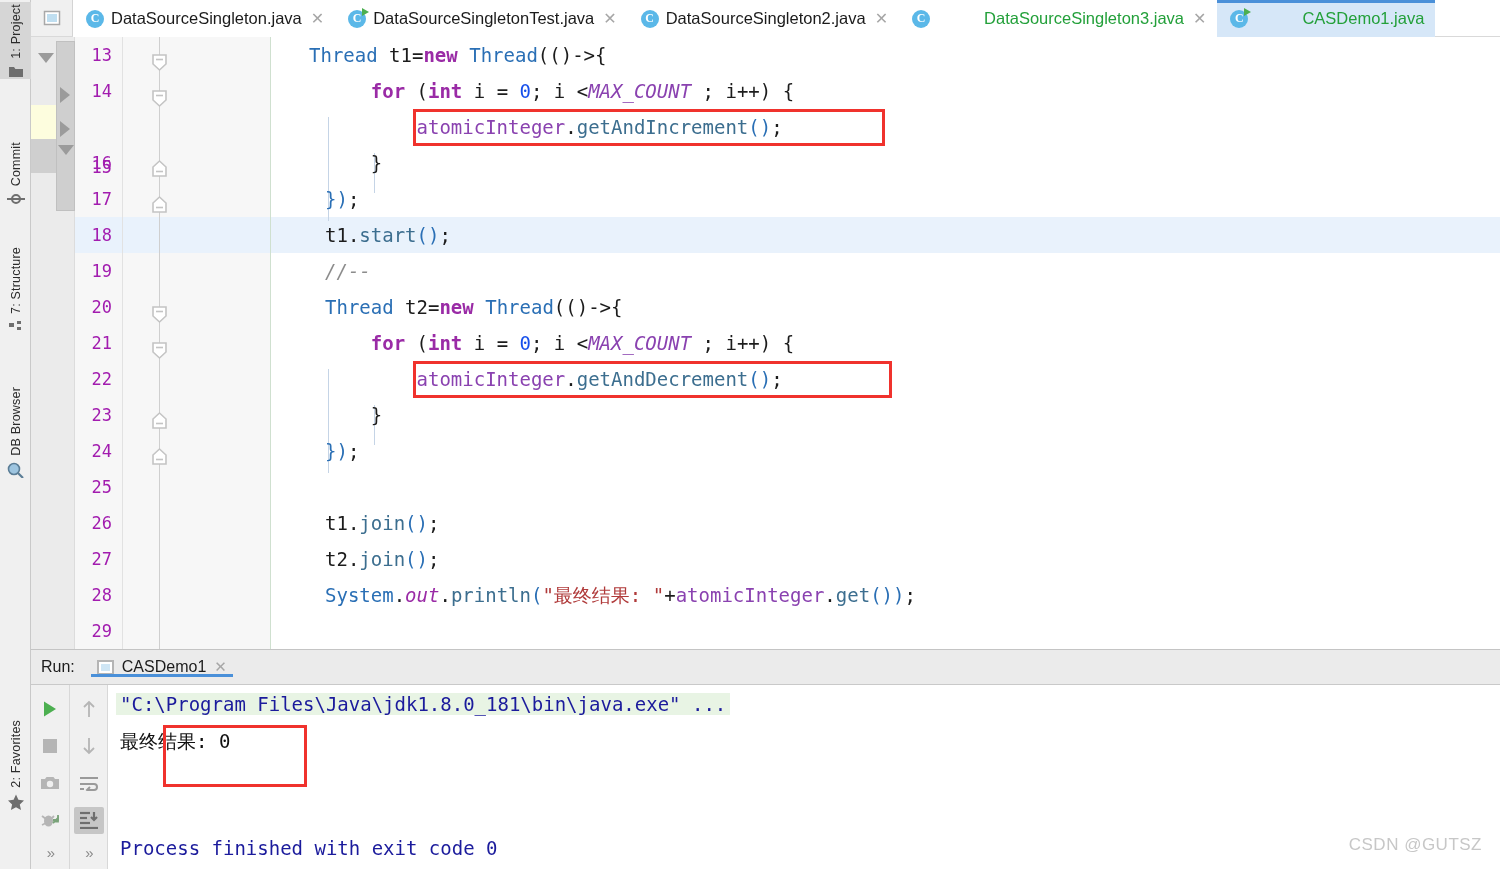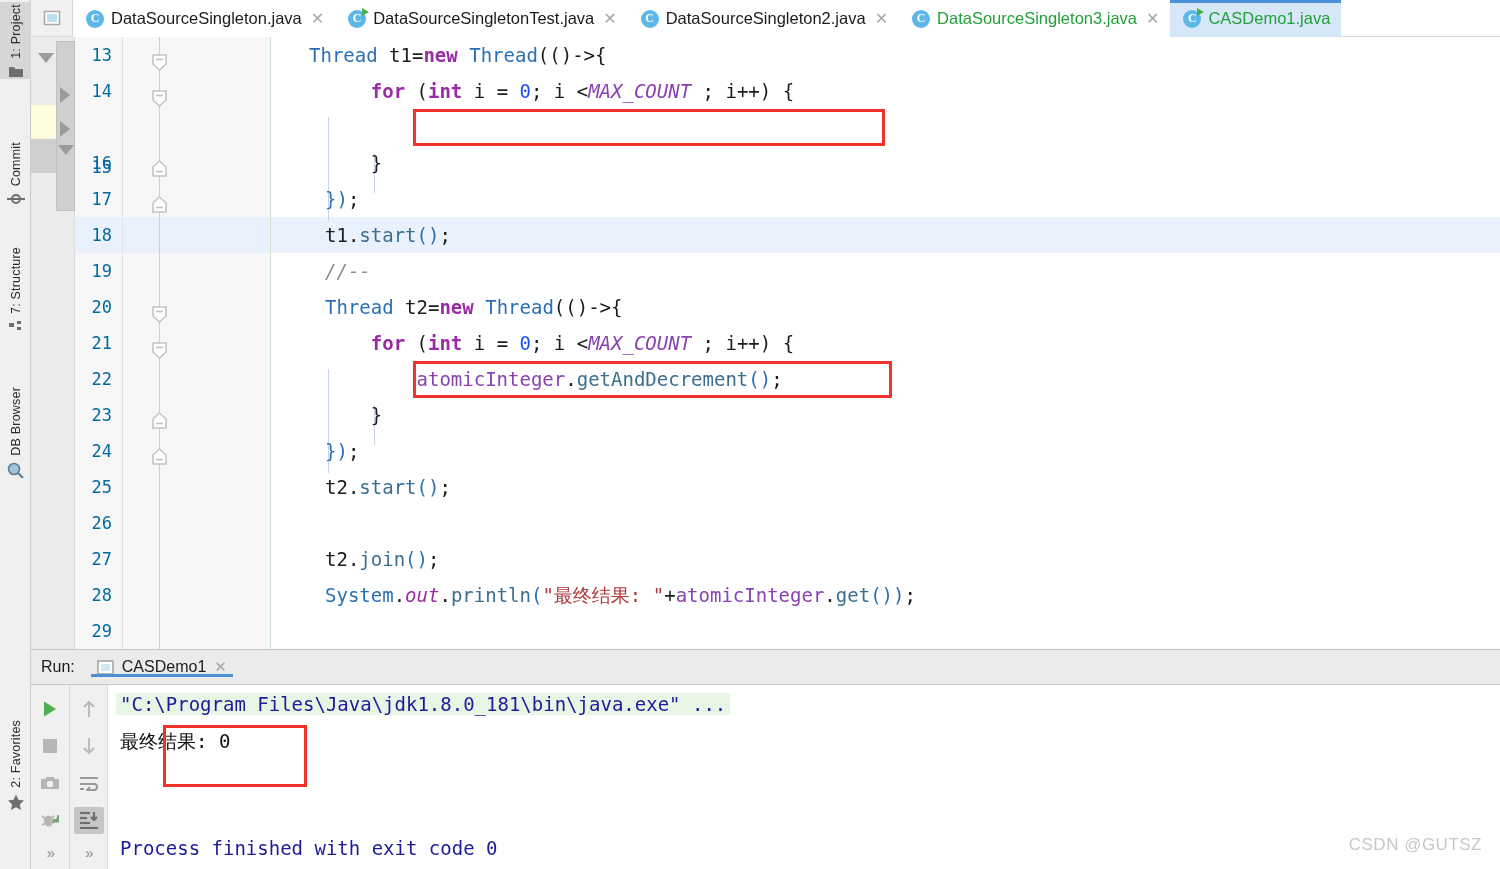--- a/index.html
+++ b/index.html
@@ -44,21 +44,21 @@
     display: flex; align-items: center; gap: 7px;
     padding: 0 11px 0 13px; height: 37px;
     font-size: 16.5px; color: #1b1b1b; white-space: nowrap;
     position: relative; background: #ffffff; cursor: default;
   }
   .tab.active { background: #d6e7f8; }
   .tab.active::after {
     content:""; position:absolute; left:0; right:0; top:0; height:3px;
     background:#4a90d9;
   }
-  .tab .tlabel.green { color: #23a03a; }
+  .tab .tlabel.green { color: #23a03a; margin-left: 47px; }
   .tab .close { color: #a6a6a6; font-size: 16px; line-height: 1; margin-left: 2px; }
 
   
   .cls-icon { position: relative; width: 18px; height: 18px; flex: 0 0 18px; }
   .cls-icon .disc {
     position: absolute; inset: 0; border-radius: 50%;
     background: #5bb8e8; display: flex; align-items: center; justify-content: center;
     color: #ffffff; font-size: 12px; font-weight: bold;
     font-family: "Liberation Serif", serif;
   }
@@ -98,21 +98,21 @@
     position: absolute; left: 92px; top: 0; width: 148px; height: 612px;
     background: #f7f7f7; border-right:1px solid #dcdcdc;
   }
   .codearea {
     position: absolute; left: 240px; top: 0; right: 0; height: 612px;
     background: #ffffff;
   }
   .row { position: absolute; left: 0; right: 0; height: 36px; }
   .lnum {
     position: absolute; right: 10px; top: 0; height: 36px; line-height: 36px;
-    font-family: "DejaVu Sans Mono", monospace; font-size: 17px; color: #0369a1;
+    font-family: "DejaVu Sans Mono", monospace; font-size: 17px; color: #a21caf;
   }
   .code-line {
     position: absolute; left: 0; height: 36px; line-height: 36px;
     font-family: "DejaVu Sans Mono", monospace; font-size: 19px;
     white-space: pre; color: #1c1c1c;
   }
   .hl-row { background: #e9f2fc; }
   
   .k    { color: #9a2ba6; font-weight: bold; }      
   .typ  { color: #2a6fb5; }                         
@@ -425,20 +425,23 @@
       <div class="indent-guide" style="left:57px; top:332px; height:104px;"></div>
       <div class="indent-guide" style="left:103px; top:116px; height:40px;"></div>
       <div class="indent-guide" style="left:103px; top:368px; height:40px;"></div>
 
       <div class="row" style="top:0px;">
         <div class="code-line" style="left:38px;"><span class="typ">Thread</span> t1=<span class="k">new</span> <span class="typ">Thread</span>(()-&gt;{</div>
       </div>
       <div class="row" style="top:36px;">
         <div class="code-line" style="left:54px;">    <span class="k">for</span> (<span class="k">int</span> i = <span class="num">0</span>; i &lt;<span class="cons">MAX_COUNT</span> ; i++) {</div>
       </div>
+      <div class="row" style="top:72px;">
+        <div class="code-line" style="left:54px;">        <span class="fld">atomicInteger</span>.<span class="mth">getAndIncrement</span><span class="typ">()</span>;</div>
+      </div>
       <div class="row" style="top:108px;">
         <div class="code-line" style="left:54px;">    }</div>
       </div>
       <div class="row" style="top:144px;">
         <div class="code-line" style="left:54px;"><span class="typ">})</span>;</div>
       </div>
       <div class="row" style="top:180px;">
         <div class="code-line" style="left:54px;">t1.<span class="mth">start</span><span class="typ">()</span>;</div>
       </div>
       <div class="row" style="top:216px;">
@@ -452,22 +455,22 @@
       </div>
       <div class="row" style="top:324px;">
         <div class="code-line" style="left:54px;">        <span class="fld">atomicInteger</span>.<span class="mth">getAndDecrement</span><span class="typ">()</span>;</div>
       </div>
       <div class="row" style="top:360px;">
         <div class="code-line" style="left:54px;">    }</div>
       </div>
       <div class="row" style="top:396px;">
         <div class="code-line" style="left:54px;"><span class="typ">})</span>;</div>
       </div>
-      <div class="row" style="top:432px;">
-        <div class="code-line" style="left:54px;">t2.<span class="mth">start</span><span class="typ">()</span>;</div>
+      <div class="row" style="top:468px;">
+        <div class="code-line" style="left:54px;">t1.<span class="mth">join</span><span class="typ">()</span>;</div>
       </div>
       <div class="row" style="top:504px;">
         <div class="code-line" style="left:54px;">t2.<span class="mth">join</span><span class="typ">()</span>;</div>
       </div>
       <div class="row" style="top:540px;">
         <div class="code-line" style="left:54px;"><span class="typ">System</span>.<span class="stat">out</span>.<span class="mth">println</span><span class="typ">(</span><span class="str">"最终结果: "</span>+<span class="fld">atomicInteger</span>.<span class="mth">get</span><span class="typ">())</span>;</div>
       </div>
       <div class="row" style="top:576px;">
         <div class="code-line" style="left:54px;"></div>
       </div>

